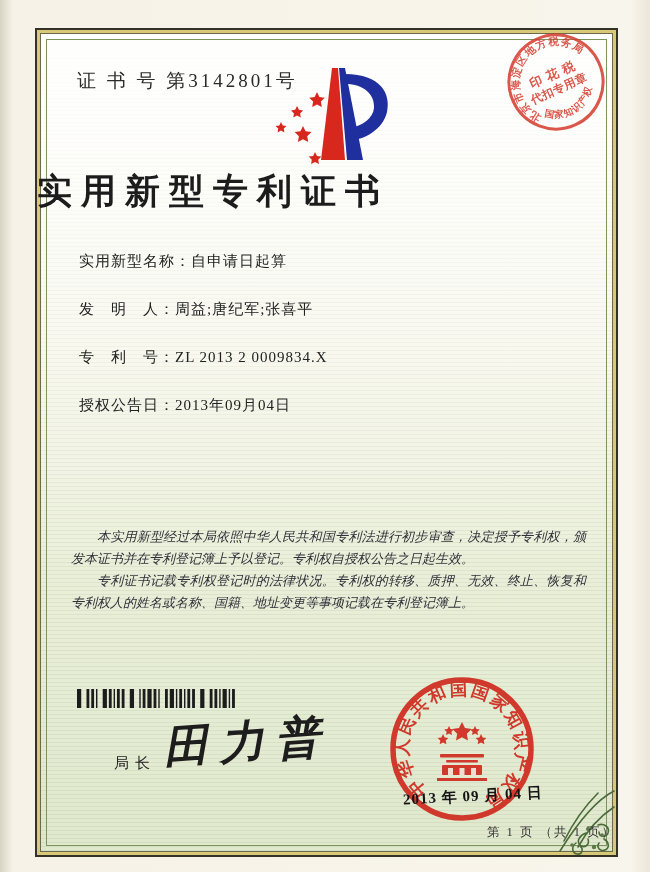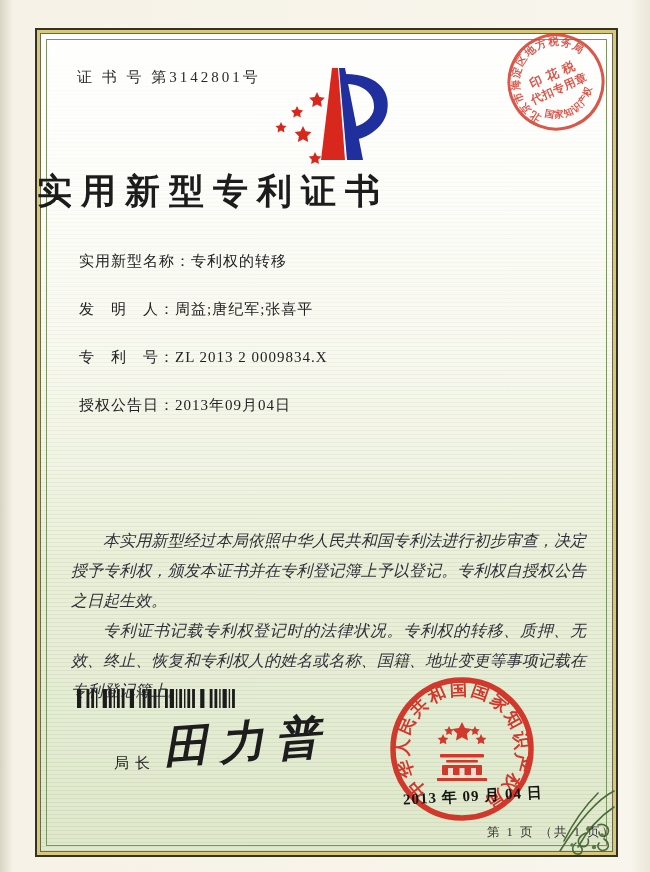--- a/index.html
+++ b/index.html
@@ -39,35 +39,35 @@
     z-index: 2; pointer-events: none;
   }
   .corner-ornament {
     position: absolute; right: -2px; bottom: -2px;
     width: 72px; height: 72px; z-index: 3;
   }
   .content { position: absolute; inset: 0; z-index: 4; }
 
   .cert-no {
     position: absolute; left: 40px; top: 38px;
-    font-size: 15px; color: #2a2a2a; letter-spacing: 3px;
+    font-size: 19px; color: #2a2a2a; letter-spacing: 3px;
   }
   .logo { position: absolute; left: 222px; top: 30px; width: 152px; height: 108px; }
   .title {
     position: absolute; left: 0; top: 138px; width: 100%;
     text-align: left; font-size: 35px; font-weight: 600;
     color: #1c1c1c; letter-spacing: 9px;
   }
   .fields { position: absolute; left: 42px; top: 222px; right: 30px; }
   .field-row { height: 48px; font-size: 15px; color: #222; }
   .field-row .lbl { letter-spacing: 1px; }
   .field-row .val { letter-spacing: 1px; }
   .body-text {
     position: absolute; left: 34px; right: 30px; top: 496px;
-    font-size: 16px; line-height: 30px; color: #30303a;
+    font-size: 13px; line-height: 22px; color: #30303a;
     text-align: justify; font-style: italic;
   }
   .body-text p { text-indent: 2em; }
   .barcode { position: absolute; left: 40px; top: 659px; width: 176px; height: 19px; }
 
   .director-row { position: absolute; left: 77px; top: 724px; }
   .director-label { font-size: 15px; letter-spacing: 6px; color: #222; }
   .signature {
     position: absolute; left: 126px; top: 682px;
     font-size: 45px; font-weight: bold; font-style: italic;
@@ -130,21 +130,21 @@
         <path d="M22 62 l1.7 3.4 3.8 .5 -2.7 2.7 .6 3.8 -3.4 -1.8 -3.4 1.8 .6 -3.8 -2.7 -2.7 3.8 -.5 Z"></path>
         <path d="M44 66 l2.6 5.2 5.8 .9 -4.2 4.1 1 5.7 -5.2 -2.7 -5.1 2.7 1 -5.7 -4.2 -4.1 5.8 -.9 Z"></path>
         <path d="M56 92 l2 4 4.4 .6 -3.2 3.1 .8 4.4 -4 -2.1 -3.9 2.1 .7 -4.4 -3.1 -3.1 4.4 -.6 Z"></path>
       </g>
     </svg>
 
     <div class="title">实用新型专利证书</div>
 
     <div class="fields">
       <div class="field-row">
-        <span class="lbl">实用新型名称：</span><span class="val">专利权的转移</span>
+        <span class="lbl">实用新型名称：</span><span class="val">自申请日起算</span>
       </div>
       <div class="field-row">
         <span class="lbl">发　明　人：</span><span class="val">周益;唐纪军;张喜平</span>
       </div>
       <div class="field-row">
         <span class="lbl">专　利　号：</span><span class="val">ZL 2013 2 0009834.X</span>
       </div>
       <div class="field-row">
         <span class="lbl">授权公告日：</span><span class="val">2013年09月04日</span>
       </div>

